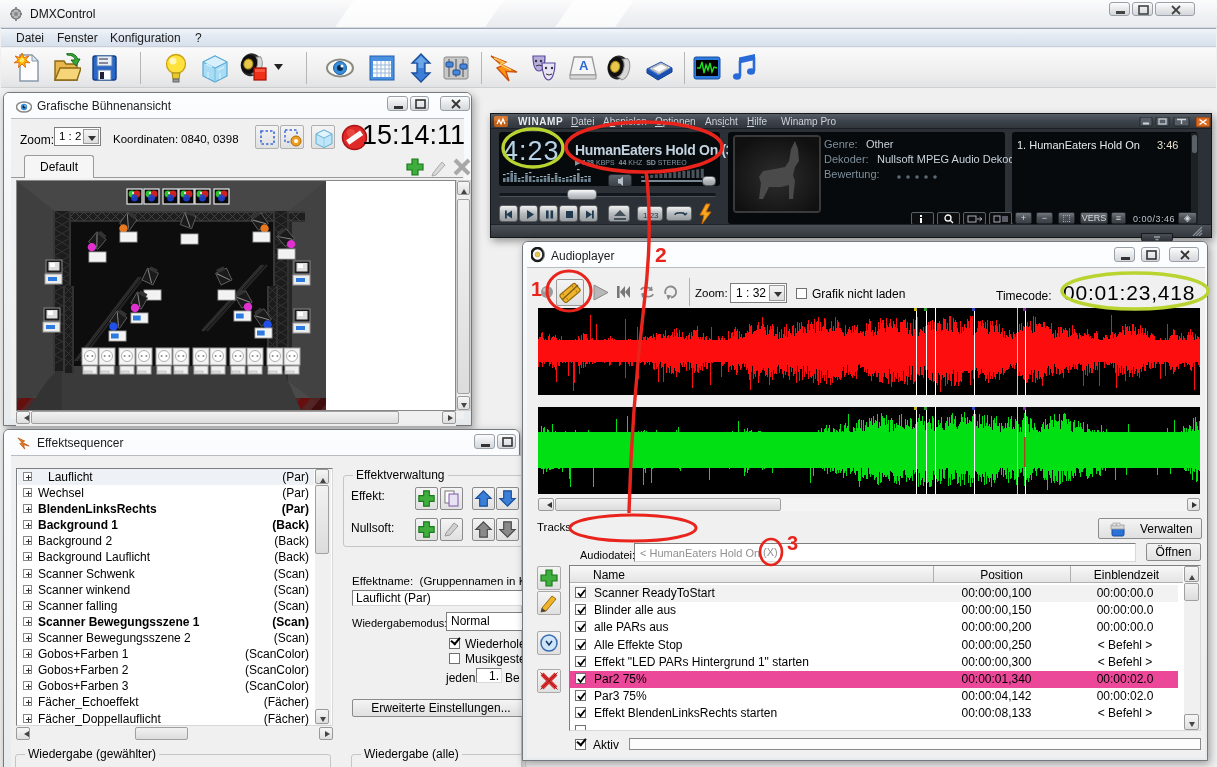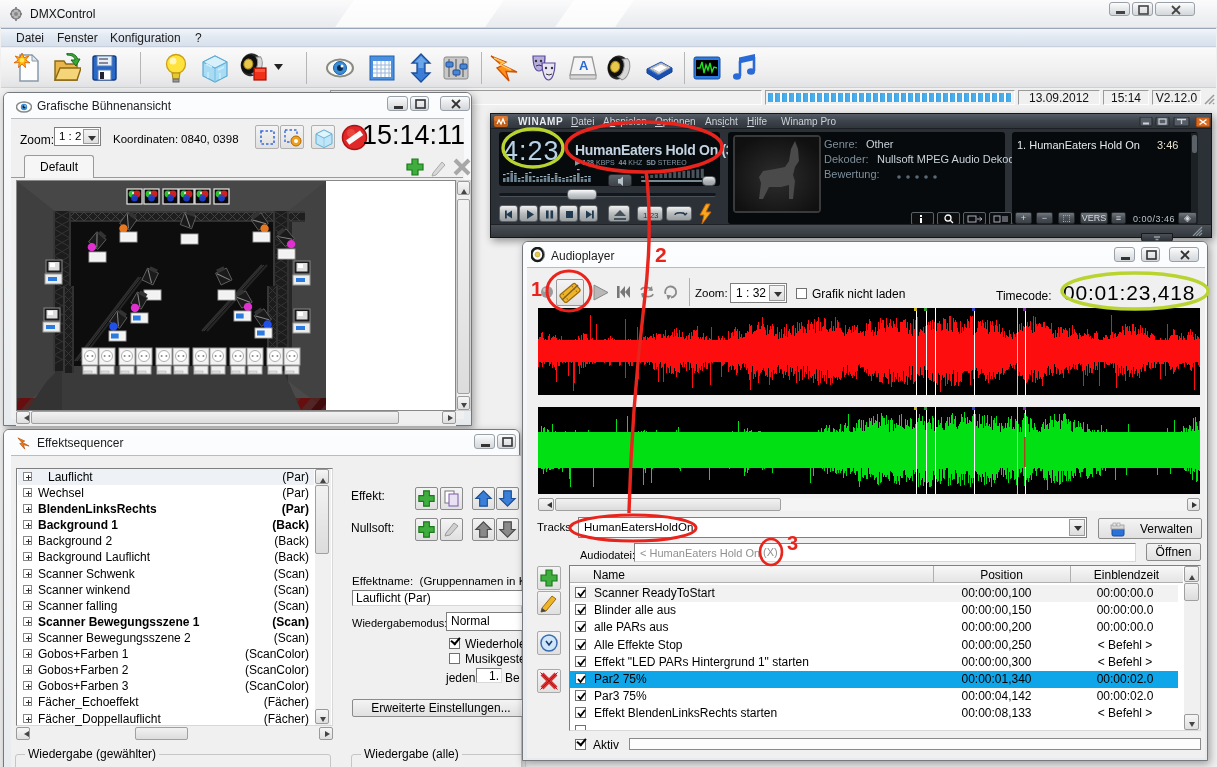--- a/index.html
+++ b/index.html
@@ -221,36 +221,20 @@
         <rect x="4" y="7" width="22" height="16" fill="#000"></rect>
         <path d="M5 15 L8 15 L10 9 L12 20 L14 12 L16 17 L18 10 L20 19 L22 14 L25 15" fill="none" stroke="#20e020" stroke-width="1.4"></path>
       </svg>
       <svg class="abs" style="left:728px;top:5px" width="30" height="30" viewBox="0 0 30 30">
         <path d="M11 8 V23 M25 4 V18" stroke="#2a6ad8" stroke-width="2.6"></path>
         <ellipse cx="8" cy="23.5" rx="4" ry="3.2" fill="#2a6ad8"></ellipse>
         <ellipse cx="22" cy="18.5" rx="4" ry="3.2" fill="#2a6ad8"></ellipse>
         <path d="M10 4.5 L26 1 L26 7 L10 10.5 Z" fill="#2a6ad8"></path>
       </svg>
     </div>
-<div class="abs" id="statusbar">
-  <div class="scell" style="left:329px;width:432px;"></div>
-  <div class="scell" style="left:764px;width:250px;padding:2px;">
-        <div style="height:9px;margin-top:0px;background:repeating-linear-gradient(90deg,#3aa2e4 0px,#51b2ec 4px,#3aa2e4 5px,#fff 5px,#fff 7px);border:0px;"></div>
-      </div>
-  <div class="scell" style="left:1017px;width:82px;">13.09.2012</div>
-  <div class="scell" style="left:1102px;width:46px;">15:14</div>
-  <div class="scell" style="left:1151px;width:49px;">V2.12.0</div>
-  <svg class="abs" style="left:1203px;top:5px" width="11" height="11">
-        <g stroke="#9a9a9a" stroke-width="1.6">
-          <line x1="10" y1="1" x2="1" y2="10"></line>
-          <line x1="10" y1="5" x2="5" y2="10"></line>
-          <line x1="10" y1="9" x2="9" y2="10"></line>
-        </g>
-      </svg>
-</div>
 
 <div class="win" id="stagewin" style="left:3px;top:92px;width:469px;height:334px;">
   <div class="frame"></div>
   <svg class="abs" style="left:12px;top:8px" width="16" height="12" viewBox="0 0 16 12">
         <ellipse cx="8" cy="6" rx="7.5" ry="5" fill="#fff" stroke="#888" stroke-width="1.5"></ellipse>
         <circle cx="8" cy="6" r="3.2" fill="#3b8edb"></circle>
         <circle cx="8" cy="6" r="1.4" fill="#123"></circle>
         <circle cx="9" cy="5" r="0.8" fill="#cfe"></circle>
       </svg>
   <div class="tt" style="left:33px;top:6px;">Grafische Bühnenansicht</div>
@@ -1003,20 +987,23 @@
             <span class="arr" style="left:5px;top:3px;border-left:5px solid #444;"></span>
           </div>
           <div class="sbt" style="left:119px;top:0;width:53px;height:13px;"></div>
         </div>
         <div class="group" style="left:4px;top:298px;width:316px;height:60px;">
           <b>Wiedergabe (gewählter)</b>
         </div>
         <div class="group" style="left:340px;top:298px;width:175px;height:60px;">
           <b>Wiedergabe (alle)</b>
         </div>
+        <div class="group" style="left:332px;top:19px;width:200px;height:72px;">
+          <b>Effektverwaltung</b>
+        </div>
         <div class="lbl" style="left:340px;top:33px;">Effekt:</div>
         <div class="btn3d" style="left:404px;top:31px;width:23px;height:23px;">
           <svg width="21" height="21" viewBox="0 0 22 22">
             <path d="M8 3 H14 V8 H19 V14 H14 V19 H8 V14 H3 V8 H8 Z" fill="#3fae3f" stroke="#1a7a1a" stroke-width="1.2"></path>
           </svg>
         </div>
         <div class="btn3d" style="left:429px;top:31px;width:23px;height:23px;">
           <svg width="21" height="21">
             <rect x="4" y="3" width="9" height="12" fill="#fff" stroke="#777"></rect>
             <rect x="8" y="6" width="9" height="12" fill="#e8e2f4" stroke="#7a5aa8"></rect>
@@ -1405,21 +1392,20 @@
         <div class="sb abs" style="left:11px;top:230px;width:662px;height:13px;background:#f4f4f4;">
           <div class="sba" style="left:0;top:0;width:16px;height:13px;">
             <span class="arr" style="left:5px;top:3px;border-right:5px solid #333;"></span>
           </div>
           <div class="sbt" style="left:17px;top:0;width:226px;height:13px;"></div>
           <div class="sba" style="right:0;top:0;width:13px;height:13px;">
             <span class="arr" style="left:4px;top:3px;border-left:5px solid #333;"></span>
           </div>
         </div>
         <div class="lbl" style="left:10px;top:253px;font-size:11.5px;">Tracks:</div>
-        <div class="combo" style="left:51px;top:249px;width:509px;height:21px;line-height:19px;font-size:11.5px;"><span style="padding-left:5px">HumanEatersHoldOn</span><span class="ca"></span></div>
         <div class="btn3d" style="left:571px;top:250px;width:104px;height:21px;">
           <svg class="abs" style="left:11px;top:3px" width="16" height="15">
             <rect x="2" y="6" width="12" height="8" rx="1.5" fill="#2a72d8" stroke="#1a4a98"></rect>
             <rect x="1" y="3" width="13" height="4" fill="#d8d8d8" stroke="#999" stroke-width="0.8"></rect>
             <rect x="3" y="1" width="3" height="3" fill="#e8e8e8" stroke="#999" stroke-width="0.6"></rect>
             <rect x="7" y="1" width="3" height="3" fill="#e8e8e8" stroke="#999" stroke-width="0.6"></rect>
           </svg>
           <span class="abs" style="left:41px;top:3px;font-size:12px;">Verwalten</span>
         </div>
         <div class="lbl" style="left:53px;top:281px;font-size:11px;">Audiodatei:</div>
@@ -1499,21 +1485,21 @@
         </div>
         <div class="trow" style="left:43px;top:386px;background:#fff;">
           <span class="abs" style="left:5px;top:2px;width:11px;height:11px;background:#fff;border:1px solid #707070;"></span>
           <svg class="abs" style="left:6px;top:3px" width="11" height="11">
             <path d="M2 5 L4.5 8 L9 2" stroke="#000" stroke-width="1.8" fill="none"></path>
           </svg>
           <span class="nm">Effekt "LED PARs Hintergrund 1" starten</span>
           <span class="p1">00:00:00,300</span>
           <span class="p2">&lt; Befehl &gt;</span>
         </div>
-        <div class="trow" style="left:43px;top:403px;background:#0ea5e9;">
+        <div class="trow" style="left:43px;top:403px;background:#ec4899;">
           <span class="abs" style="left:5px;top:2px;width:11px;height:11px;background:#fff;border:1px solid #707070;"></span>
           <svg class="abs" style="left:6px;top:3px" width="11" height="11">
             <path d="M2 5 L4.5 8 L9 2" stroke="#000" stroke-width="1.8" fill="none"></path>
           </svg>
           <span class="nm">Par2 75%</span>
           <span class="p1">00:00:01,340</span>
           <span class="p2">00:00:02.0</span>
         </div>
         <div class="trow" style="left:43px;top:420px;background:#fff;">
           <span class="abs" style="left:5px;top:2px;width:11px;height:11px;background:#fff;border:1px solid #707070;"></span>

